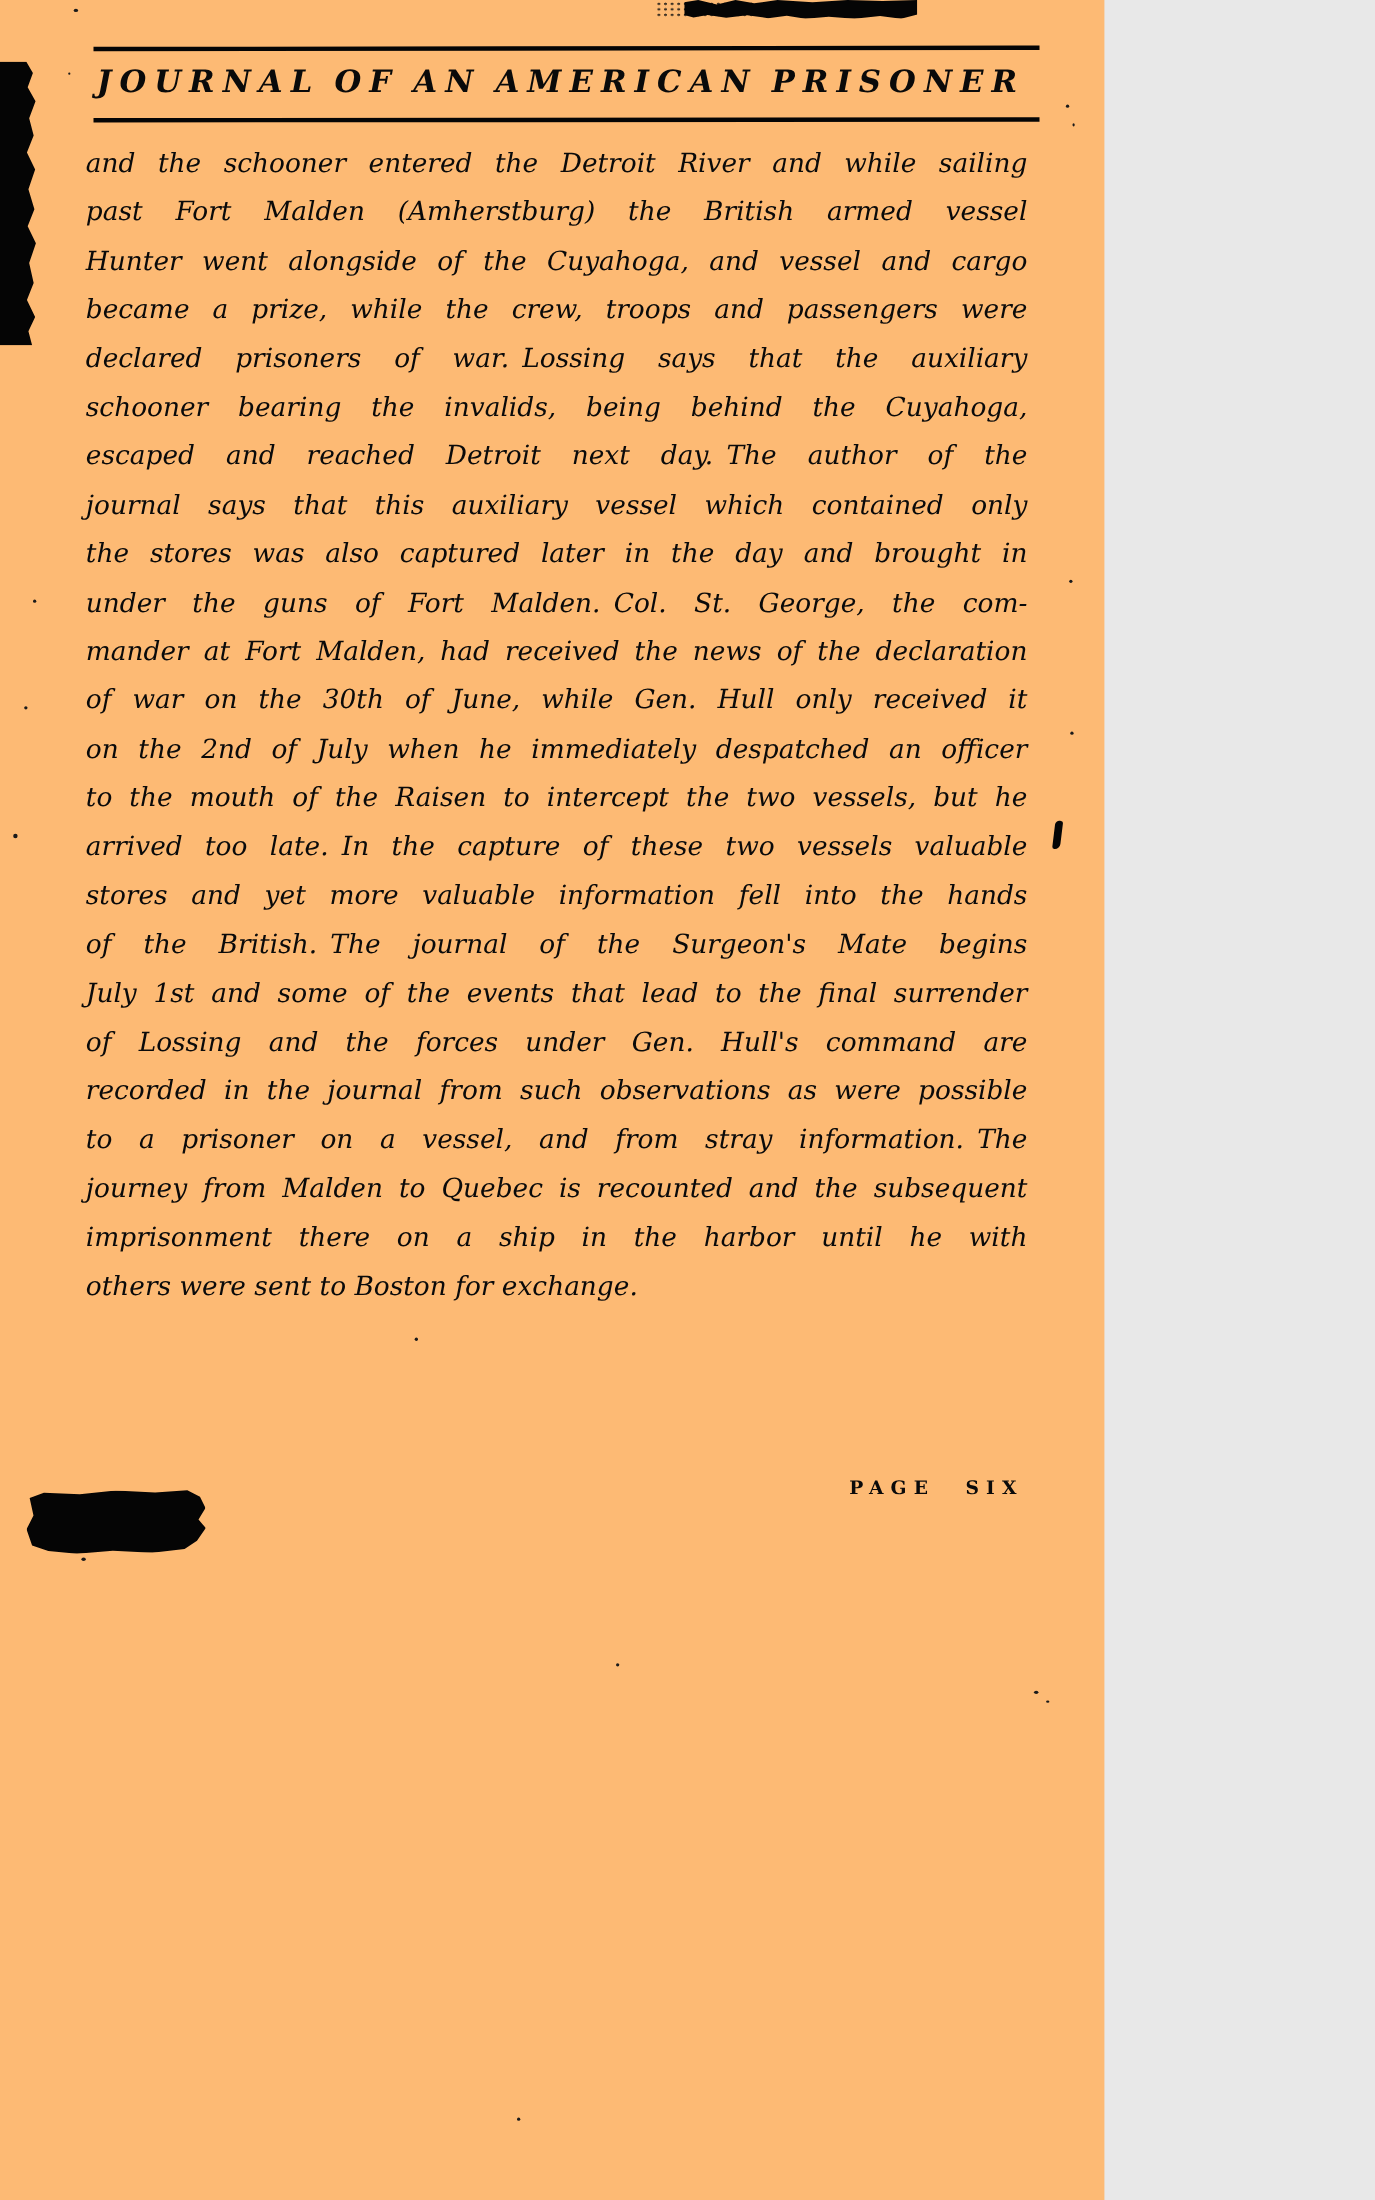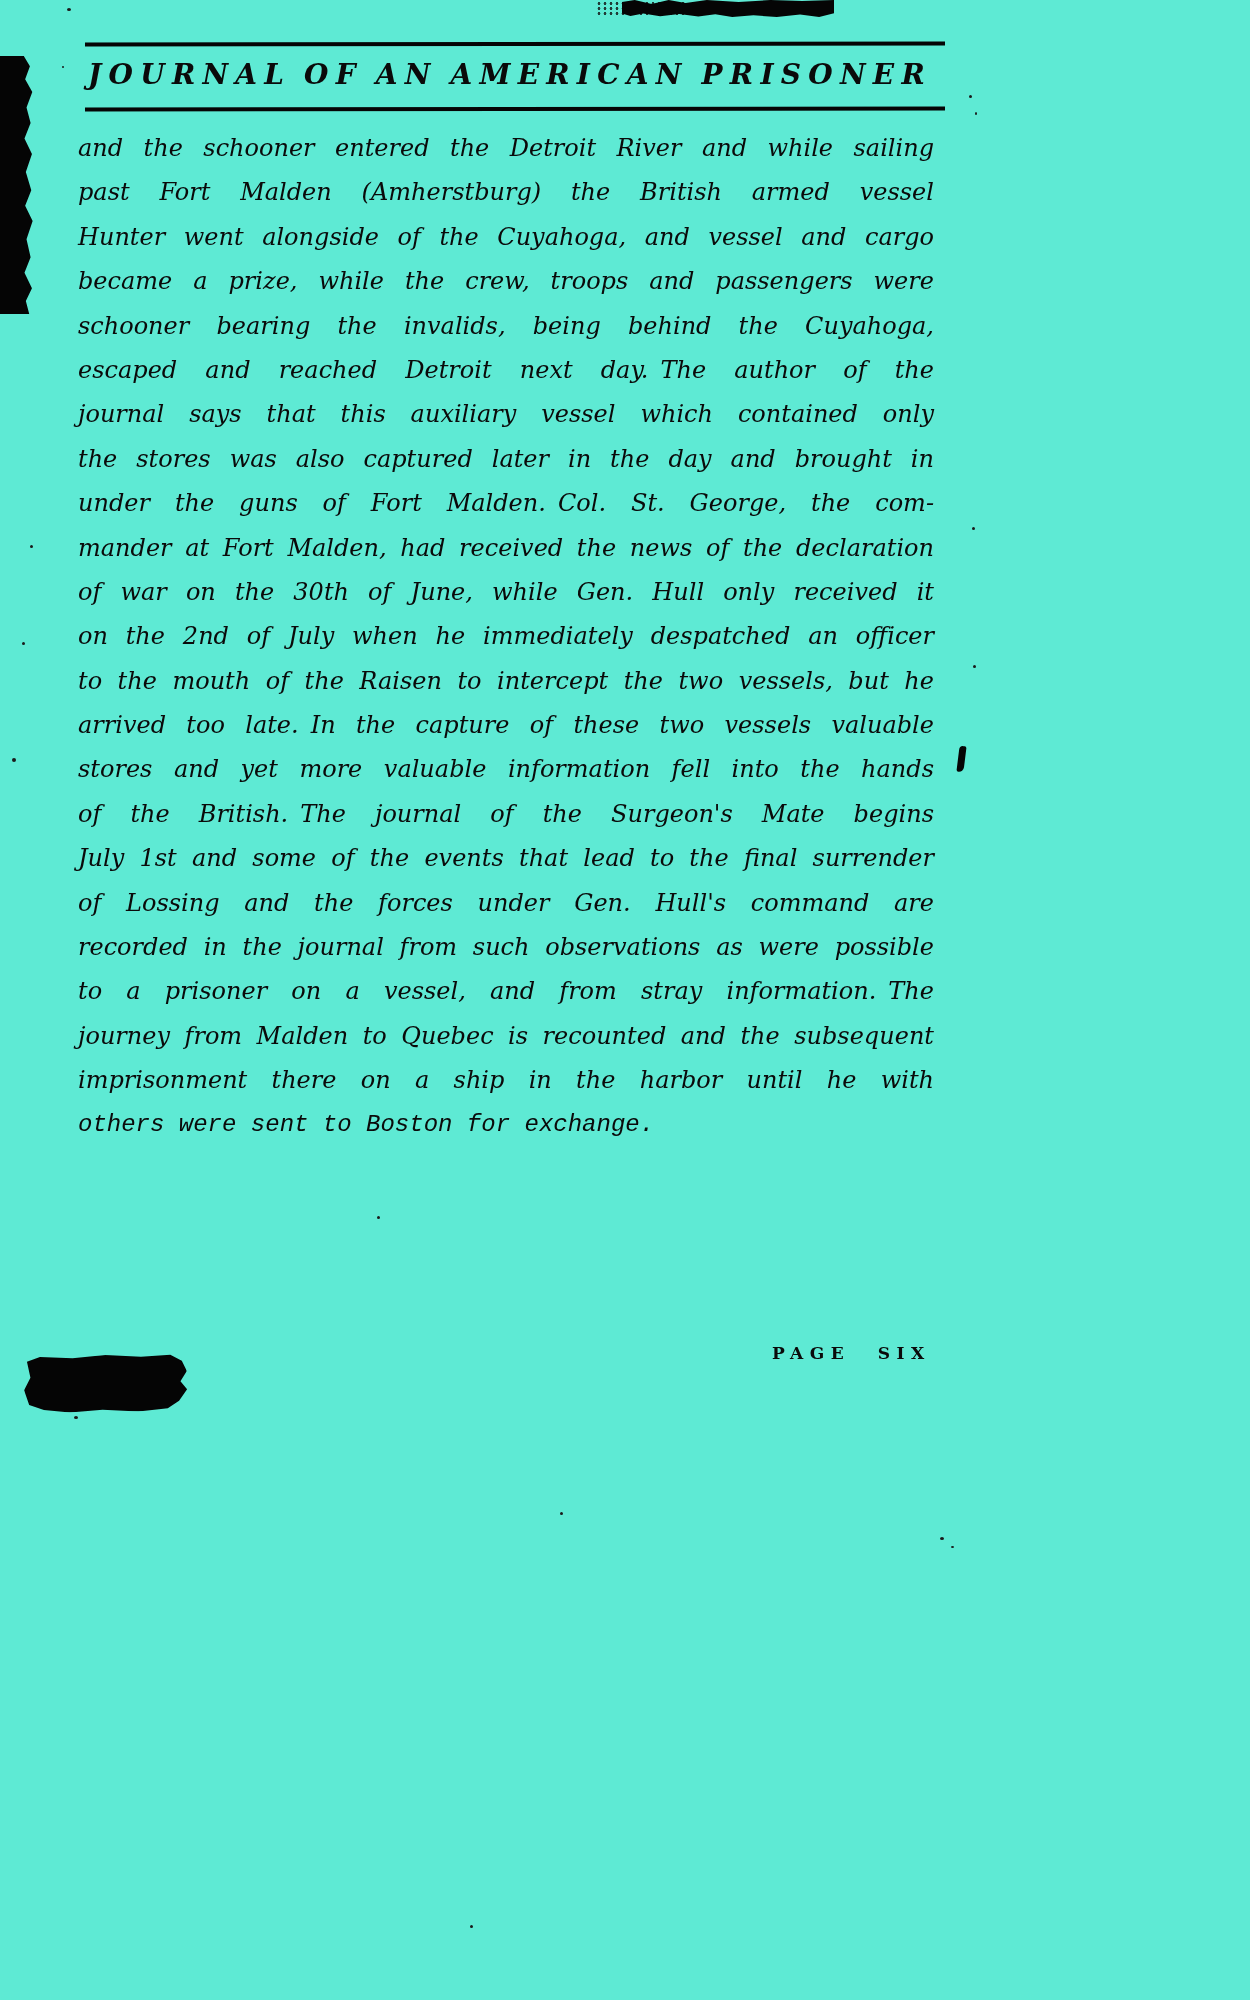--- a/index.html
+++ b/index.html
@@ -1,20 +1,20 @@
 <!DOCTYPE html>
 <html><head>
 <meta charset="utf-8">
 <style>
   html, body { margin: 0; padding: 0; background: #e8e8e8; }
   .page {
     position: relative;
-    width: 1250px;
+    width: 1004px;
     height: 2000px;
-    background: #5eead4;
+    background: #fdba74;
     overflow: hidden;
     font-family: "DejaVu Serif", serif;
     color: #0a0a0a;
   }
 
   
   .rule {
     position: absolute;
     left: 85px;
     width: 860px;
@@ -51,21 +51,20 @@
   }
   .body-text .line {
     text-align: justify;
     text-align-last: justify;
     height: 44.4px;
     overflow: visible;
     white-space: normal;
   }
   .body-text .line.last {
     text-align-last: left;
-    font-family: Liberation Mono, monospace;
   }
 
   
   .page-label {
     position: absolute;
     left: 772px;
     top: 1343px;
     font-size: 17px;
     font-weight: bold;
     letter-spacing: 0.38em;
@@ -169,20 +168,21 @@
       <span>AMERICAN</span>
       <span>PRISONER</span>
     </div>
   <div class="rule rule-bottom"></div>
 
   <div class="body-text">
       <div class="line">and the schooner entered the Detroit River and while sailing</div>
       <div class="line">past Fort Malden (Amherstburg) the British armed vessel</div>
       <div class="line">Hunter went alongside of the Cuyahoga, and vessel and cargo</div>
       <div class="line">became a prize, while the crew, troops and passengers were</div>
+      <div class="line">declared prisoners of war. Lossing says that the auxiliary</div>
       <div class="line">schooner bearing the invalids, being behind the Cuyahoga,</div>
       <div class="line">escaped and reached Detroit next day. The author of the</div>
       <div class="line">journal says that this auxiliary vessel which contained only</div>
       <div class="line">the stores was also captured later in the day and brought in</div>
       <div class="line">under the guns of Fort Malden. Col. St. George, the com-</div>
       <div class="line">mander at Fort Malden, had received the news of the declaration</div>
       <div class="line">of war on the 30th of June, while Gen. Hull only received it</div>
       <div class="line">on the 2nd of July when he immediately despatched an officer</div>
       <div class="line">to the mouth of the Raisen to intercept the two vessels, but he</div>
       <div class="line">arrived too late. In the capture of these two vessels valuable</div>

